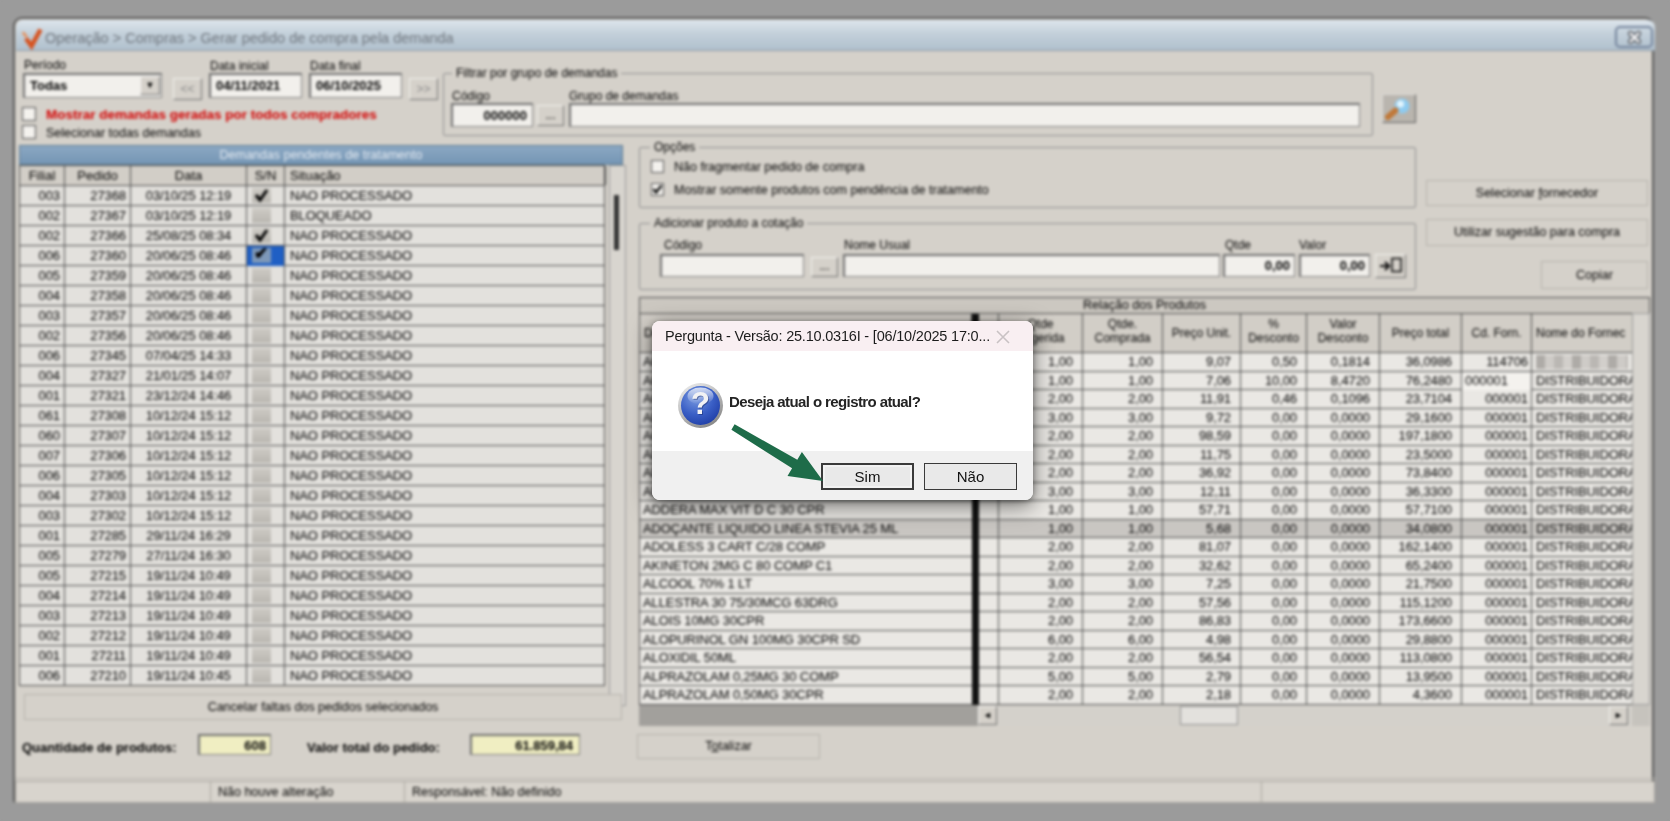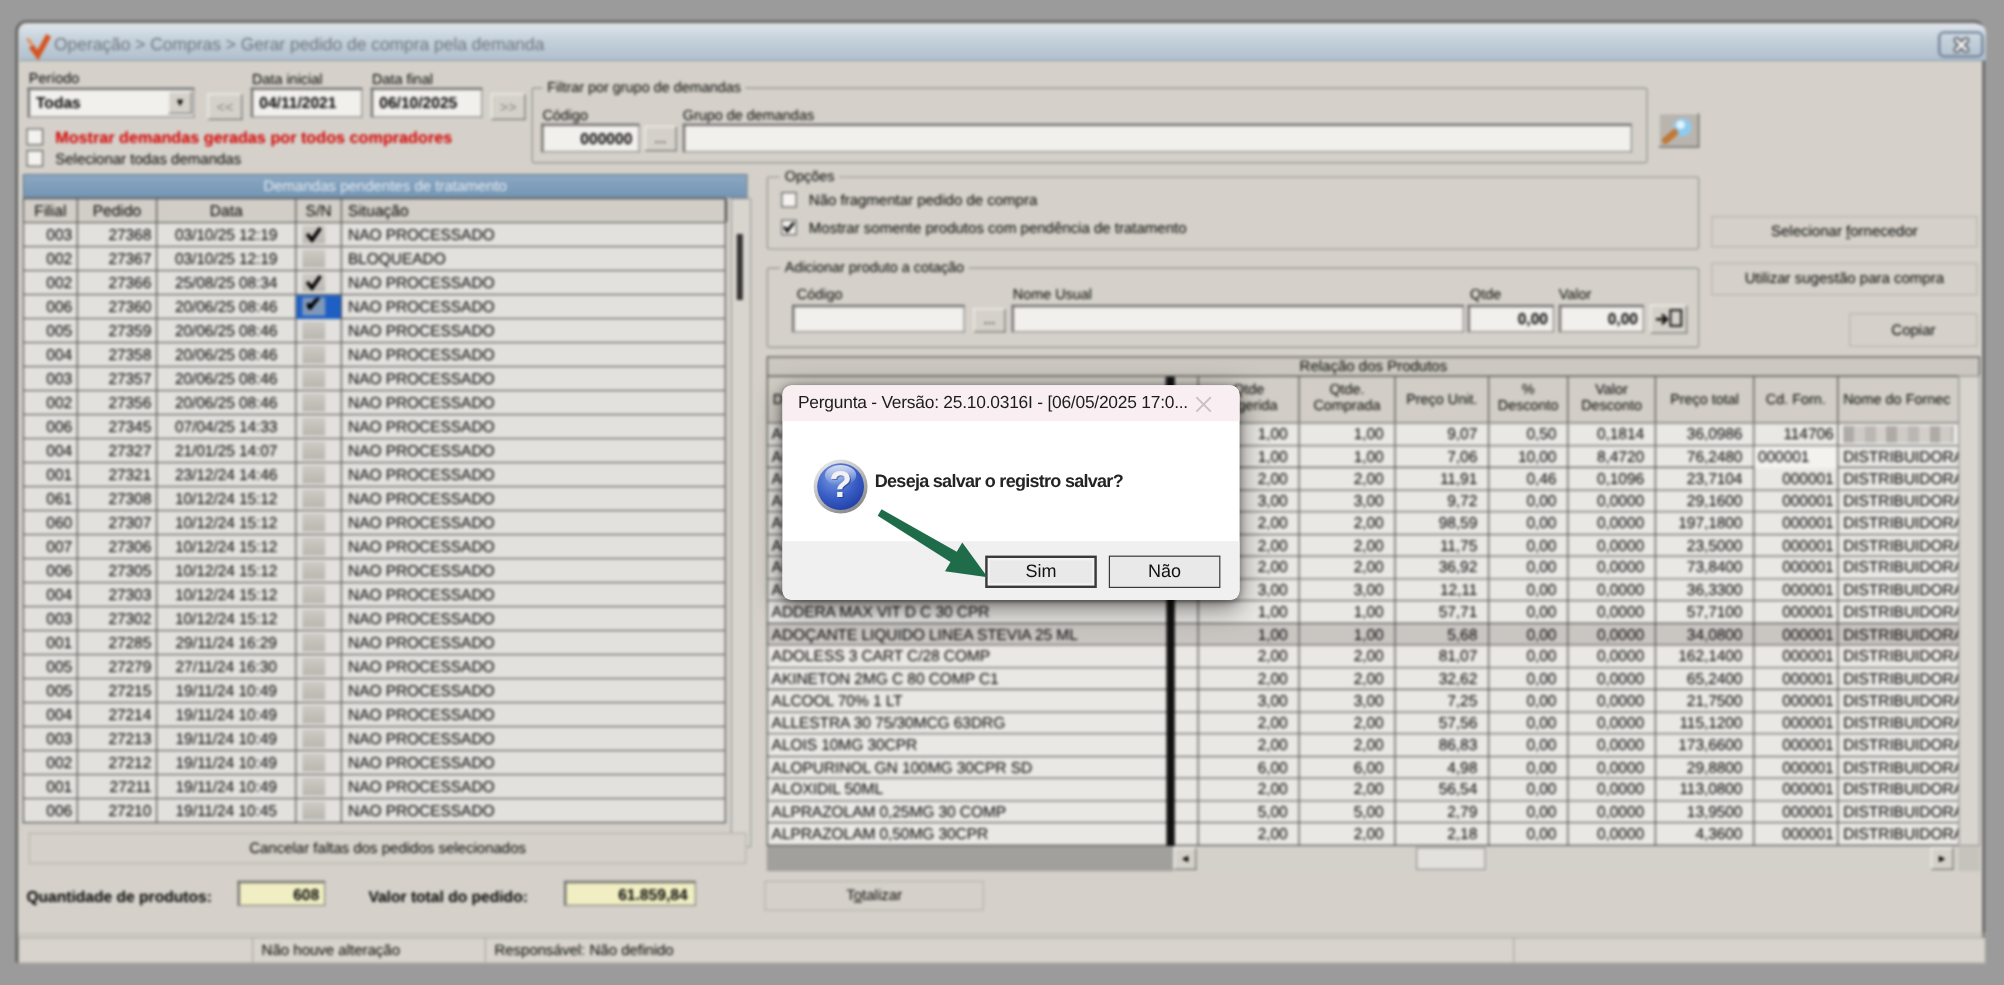--- a/index.html
+++ b/index.html
@@ -655,21 +655,21 @@
 <div class="a" style="left:202px;top:1px;width:58px;height:19px;background:#e3e1dd;border:1px solid #8f8f8f;"></div>
 <div class="a btn" style="left:631px;top:1px;width:19px;height:19px;line-height:17px;font-size:9px;">►</div>
 </div>
 <div class="a" style="left:993px;top:408px;width:18px;height:21px;background:#c6c3bd;"></div>
 </div>
 </div>
 </div>
 
 <div class="a" style="left:652px;top:321px;width:381px;height:179px;border-radius:8px;background:#fff;box-shadow:0 6px 22px rgba(0,0,0,0.5),0 1px 6px rgba(0,0,0,0.35);overflow:hidden;">
   <div class="a" style="left:0;top:0;width:381px;height:30px;background:#f9eff2;"></div>
-  <div class="a" style="left:13px;top:7px;font-size:14.5px;color:#1c1c1c;letter-spacing:-0.2px;white-space:nowrap;">Pergunta - Versão: 25.10.0316I - [06/05/2025 17:0...</div>
+  <div class="a" style="left:13px;top:7px;font-size:14.5px;color:#1c1c1c;letter-spacing:-0.2px;white-space:nowrap;">Pergunta - Versão: 25.10.0316I - [06/10/2025 17:0...</div>
   <svg class="a" style="left:343px;top:8px;" width="16" height="16" viewBox="0 0 16 16">
       <path d="M2 2 L14 14 M14 2 L2 14" stroke="#c9c2c4" stroke-width="1.6"></path>
     </svg>
   <div class="a" style="left:0;top:130px;width:381px;height:49px;background:#f0f0f0;"></div>
   <svg class="a" style="left:25px;top:61px;" width="47" height="47" viewBox="0 0 47 47">
     <defs>
       <linearGradient id="ring" x1="0" y1="0" x2="0.6" y2="1">
           <stop offset="0" stop-color="#f5f5f5"></stop>
           <stop offset="1" stop-color="#8c8c8c"></stop>
         </linearGradient>
@@ -682,19 +682,19 @@
           <stop offset="0" stop-color="#fff" stop-opacity="0.75"></stop>
           <stop offset="1" stop-color="#fff" stop-opacity="0"></stop>
         </linearGradient>
     </defs>
     <circle cx="23.5" cy="23.5" r="22.5" fill="url(#ring)"></circle>
     <circle cx="23.5" cy="23.5" r="19.5" fill="url(#orb)"></circle>
     <ellipse cx="23.5" cy="14" rx="13" ry="8.5" fill="url(#shine)"></ellipse>
     <text x="24.5" y="33" text-anchor="middle" font-family="Liberation Serif" font-size="31" font-weight="bold" fill="#1a2e6e" opacity="0.5">?</text>
     <text x="23.5" y="32" text-anchor="middle" font-family="Liberation Serif" font-size="31" font-weight="bold" fill="#f2f2f4">?</text>
   </svg>
-  <div class="a" style="left:77px;top:72px;font-size:15px;font-weight:bold;color:#242424;letter-spacing:-0.6px;white-space:nowrap;">Deseja salvar o registro salvar?</div>
+  <div class="a" style="left:77px;top:72px;font-size:15px;font-weight:bold;color:#242424;letter-spacing:-0.6px;white-space:nowrap;">Deseja atual o registro atual?</div>
   <div class="a" style="left:169px;top:142px;width:93px;height:27px;background:#e9e9e9;border:2px solid #3a3a3a;box-shadow:inset 0 0 0 2px #f2f2f2;text-align:center;line-height:23px;font-size:15px;color:#111;">Sim</div>
   <div class="a" style="left:272px;top:142px;width:93px;height:27px;background:#e9e9e9;border:1px solid #3a3a3a;text-align:center;line-height:25px;font-size:15px;color:#111;">Não</div>
 </div>
 <svg class="a" style="left:720px;top:415px;" width="115" height="75" viewBox="0 0 115 75">
   <path d="M14.6 9.3 L77.3 44.7 L81.9 37.0 L103 66 L67.5 61.0 L72.1 53.3 L11.4 14.7 Z" fill="#1e6c49"></path>
 </svg>
 
 </body></html>

